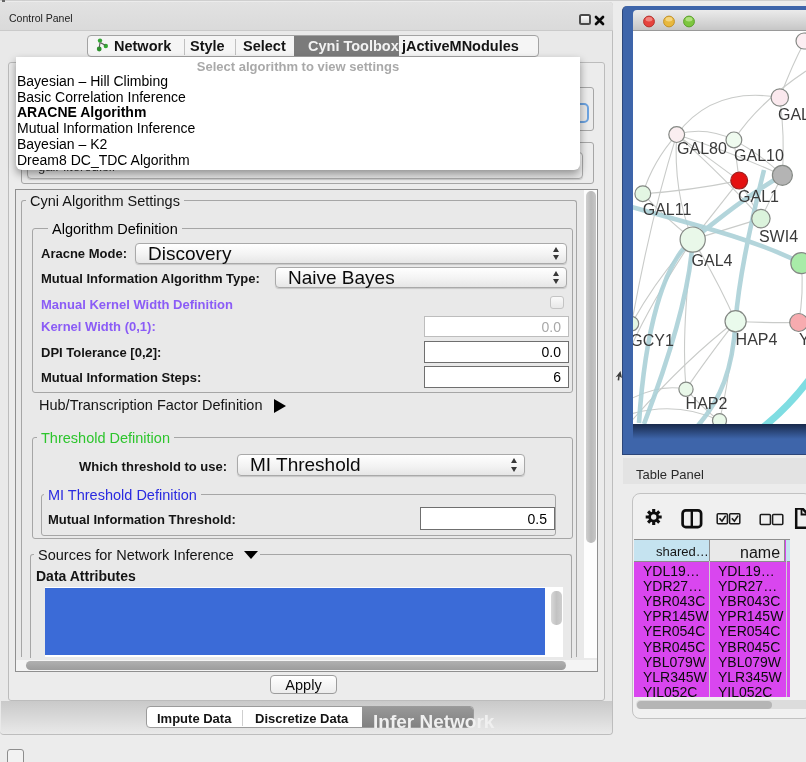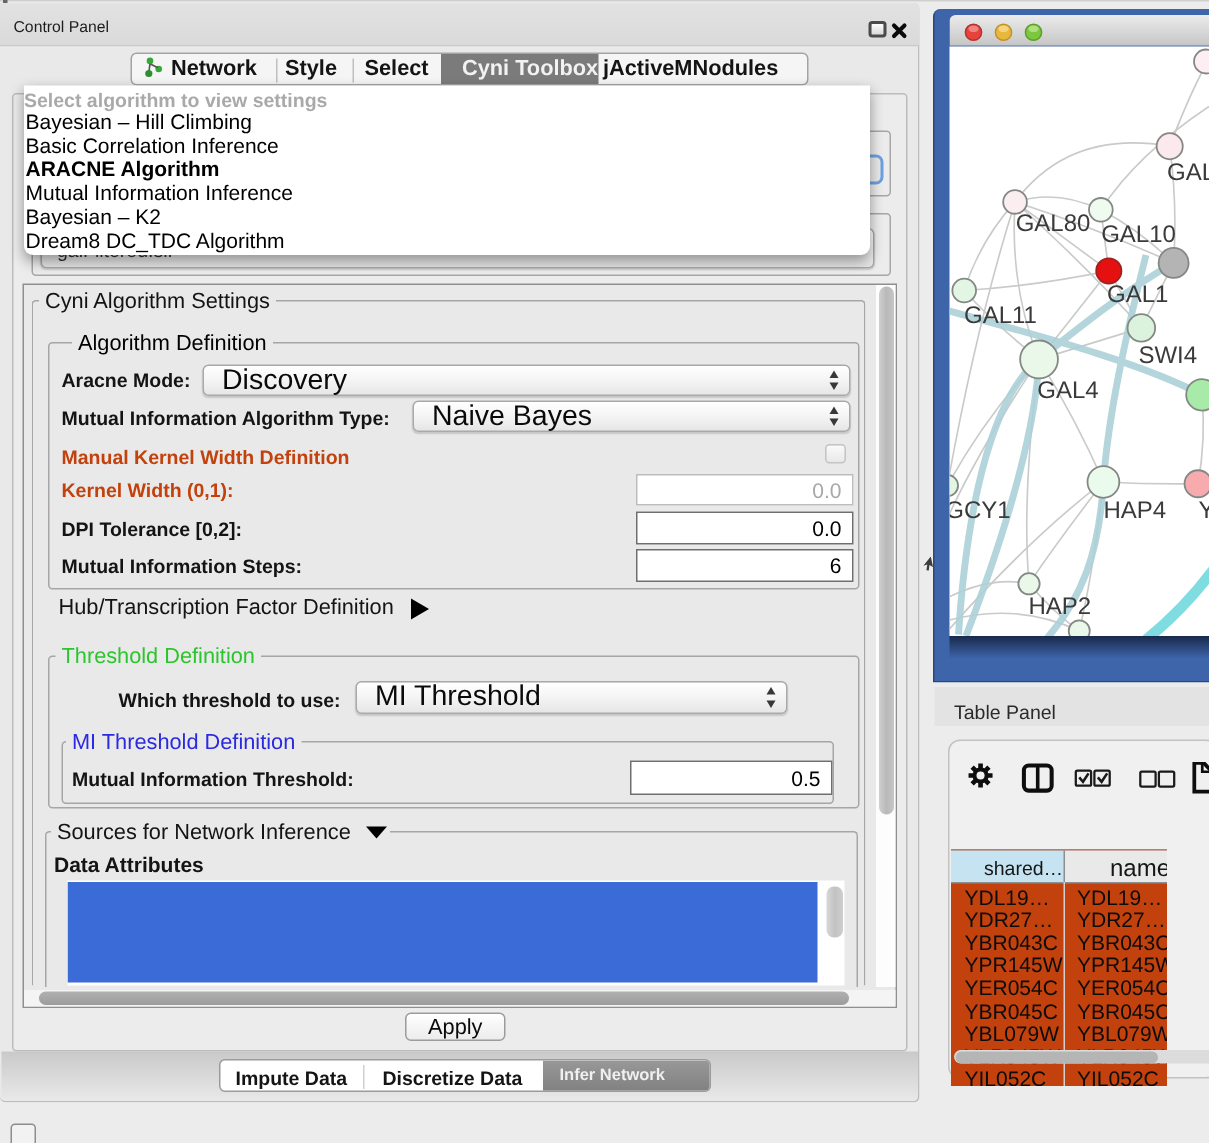--- a/index.html
+++ b/index.html
@@ -1,18 +1,18 @@
 <!DOCTYPE html>
 <html><head><meta charset="utf-8"><style>
 *{margin:0;padding:0;box-sizing:border-box}
 html,body{width:806px;height:762px;background:#ececec;font-family:"Liberation Sans",sans-serif;overflow:hidden;position:relative}
 .a{position:absolute}
 .b{font-weight:bold}
 .lab{position:absolute;font-size:13px;color:#141414;white-space:nowrap}
-.dis{color:#c2410c}
+.dis{color:#8b5cf6}
 .grp{position:absolute;border:1px solid #a6a6a6;border-radius:3px}
 .gt{position:absolute;top:-8px;left:5px;background:#e9e9e9;padding:0 4px;font-size:14.5px;line-height:16px;white-space:nowrap;color:#141414}
 .combo{position:absolute;border:1px solid #a9a9a9;border-radius:4px;background:linear-gradient(#ffffff,#f3f3f3 55%,#e6e6e6);box-shadow:0 1px 1px rgba(0,0,0,.15)}
 .ctext{position:absolute;left:12px;top:50%;transform:translateY(-50%);font-size:19px;color:#0a0a0a;white-space:nowrap}
 .cup{position:absolute;right:7px;top:3px;width:0;height:0;border-left:3.5px solid transparent;border-right:3.5px solid transparent;border-bottom:5px solid #383838}
 .cdn{position:absolute;right:7px;bottom:3px;width:0;height:0;border-left:3.5px solid transparent;border-right:3.5px solid transparent;border-top:5px solid #383838}
 .tf{position:absolute;background:#fff;border:1px solid #949494;font-size:14px;color:#000;display:flex;align-items:center;justify-content:flex-end;padding:0 7px}
 </style></head>
 <body>
 
@@ -50,21 +50,21 @@
 <div class="lab b" style="left:402px;top:38px;font-size:14.5px">jActiveMNodules</div>
 
 <div class="grp" style="left:21px;top:87px;width:573px;height:44px"></div>
 <div class="a" style="left:28px;top:103px;width:561px;height:20px;border:2.5px solid #6ca2df;border-radius:5px;background:#e9e9e9"></div>
 <div class="grp" style="left:21px;top:142px;width:573px;height:42px"></div>
 <div class="combo" style="left:27px;top:152px;width:556px;height:27px;overflow:hidden">
     <span style="position:absolute;left:10px;top:6px;font-size:13px;color:#333">galFiltered.sif</span>
   </div>
 
 <div class="a" style="left:16px;top:57px;width:564px;height:113px;background:#fff;border-radius:0 0 6px 6px;box-shadow:0 4px 9px rgba(0,0,0,.4)">
-  <div class="a" style="left:0;top:2px;width:564px;height:14px;font-size:13px;font-weight:bold;color:#a9a9a9">Select algorithm to view settings</div>
+  <div class="a" style="left:0;top:2px;width:564px;height:14px;text-align:center;font-size:13px;font-weight:bold;color:#a9a9a9">Select algorithm to view settings</div>
   <div class="a" style="left:1px;top:17px;width:560px;font-size:14px;color:#000;line-height:15.7px">
 Bayesian – Hill Climbing<br>
 Basic Correlation Inference<br>
 <span class="b">ARACNE Algorithm</span><br>
 Mutual Information Inference<br>
 Bayesian – K2<br>
 Dream8 DC_TDC Algorithm
   </div>
 </div>
 
@@ -131,21 +131,21 @@
 
 <div class="a" style="left:270px;top:675px;width:67px;height:19px;background:linear-gradient(#ffffff,#ececec);border:1px solid #9c9c9c;border-radius:4px;text-align:center;font-size:14.5px;color:#0a0a0a;line-height:18px">Apply</div>
 
 <div class="a" style="left:1px;top:701px;width:611px;height:33px;background:linear-gradient(#c9c9c9,#e9e9e9);border-radius:0 0 4px 4px"></div>
 <div class="a" style="left:146px;top:706px;width:328px;height:22px;background:#fff;border:1px solid #9b9b9b;border-radius:4px;overflow:hidden">
   <div class="a" style="left:95px;top:3px;width:1px;height:16px;background:#cfcfcf"></div>
   <div class="a" style="left:215px;top:0;width:113px;height:22px;background:linear-gradient(#989898,#7f7f7f)"></div>
 </div>
 <div class="lab b" style="left:157px;top:711px">Impute Data</div>
 <div class="lab b" style="left:255px;top:711px">Discretize Data</div>
-<div class="lab b" style="left:373px;top:711px;color:#f0f0f0;font-size:11px">Infer Network</div>
+<div class="lab b" style="left:373px;top:711px;color:#f0f0f0;font-size:19px">Infer Network</div>
 
 <div class="a" style="left:622px;top:6px;width:184px;height:449px;background:#3e65aa;border-radius:5px 0 0 0;border-left:1px solid #2c4679;border-bottom:1px solid #2c4679"></div>
 <div class="a" style="left:633px;top:424px;width:173px;height:15px;background:linear-gradient(rgba(16,28,54,.82),rgba(16,28,54,0))"></div>
 <div class="a" style="left:633px;top:10px;width:173px;height:21px;background:linear-gradient(#ebebeb,#d0d0d0 75%,#c6c6c6);border-bottom:1px solid #9a9a9a;border-radius:4px 0 0 0"></div>
 <svg class="a" style="left:640px;top:13px" width="60" height="16" viewBox="0 0 60 16">
   <circle cx="9" cy="8.5" r="5.4" fill="#e6433d" stroke="#b5312c" stroke-width="1"></circle>
   <circle cx="29" cy="8.5" r="5.4" fill="#e8b83e" stroke="#c39227" stroke-width="1"></circle>
   <circle cx="49" cy="8.5" r="5.4" fill="#7dc63f" stroke="#5ba02b" stroke-width="1"></circle>
   <ellipse cx="9" cy="6.2" rx="3.4" ry="2.2" fill="#f4938f" opacity=".8"></ellipse>
   <ellipse cx="29" cy="6.2" rx="3.4" ry="2.2" fill="#f6dc90" opacity=".8"></ellipse>
@@ -247,21 +247,21 @@
     <rect x="127.6" y="6.4" width="10.2" height="10" rx="1"></rect>
   </g>
   <g fill="none" stroke="#1a1a1a" stroke-width="1.7">
     <path d="M74.5,10.3 L77,13.2 L80.7,7.6"></path>
     <path d="M86.9,10.3 L89.4,13.2 L93.1,7.6"></path>
   </g>
   <path d="M151.2,0.6 L157.5,0.6 L162.5,6 L162.5,19.8 L151.2,19.8 Z" fill="none" stroke="#0e0e0e" stroke-width="2.5"></path>
   <path d="M156.5,0.6 L156.5,6.5 L162.5,6.5" fill="none" stroke="#0e0e0e" stroke-width="1.8"></path>
 </svg>
 
-<div class="a" style="left:634px;top:566px;width:144px;height:157.5px;overflow:hidden;background:#c2410c">
+<div class="a" style="left:634px;top:539px;width:156px;height:157.5px;overflow:hidden;background:#d946ef">
   <div class="a" style="left:0;top:0;width:172px;height:23px;border-top:1px solid #8e8e8e;border-bottom:1px solid #8e8e8e"></div>
   <div class="a" style="left:0;top:1px;width:75.5px;height:21px;background:#c5e3f0;border-right:1px solid #8e8e8e"></div>
   <div class="a" style="left:75.5px;top:1px;width:75px;height:21px;background:#e9e9e9;border-right:1px solid #8e8e8e"></div>
   <div class="a" style="left:151.5px;top:1px;width:20.5px;height:21px;background:#c5e3f0"></div>
   <div class="a" style="left:22px;top:5px;font-size:13px;color:#161616">shared…</div>
   <div class="a" style="left:106px;top:5px;font-size:16px;color:#161616">name</div>
   <div class="a" style="left:167px;top:5px;font-size:13px;color:#161616">A</div>
   <div class="a" style="left:74.5px;top:22px;width:1px;height:137px;background:#d0d0d0"></div>
   <div class="a" style="left:151.5px;top:22px;width:1px;height:137px;background:#d0d0d0"></div>
   <div class="a" style="left:0;top:25px;width:172px;font-size:14px;color:#0c0c0c;line-height:15.1px">

